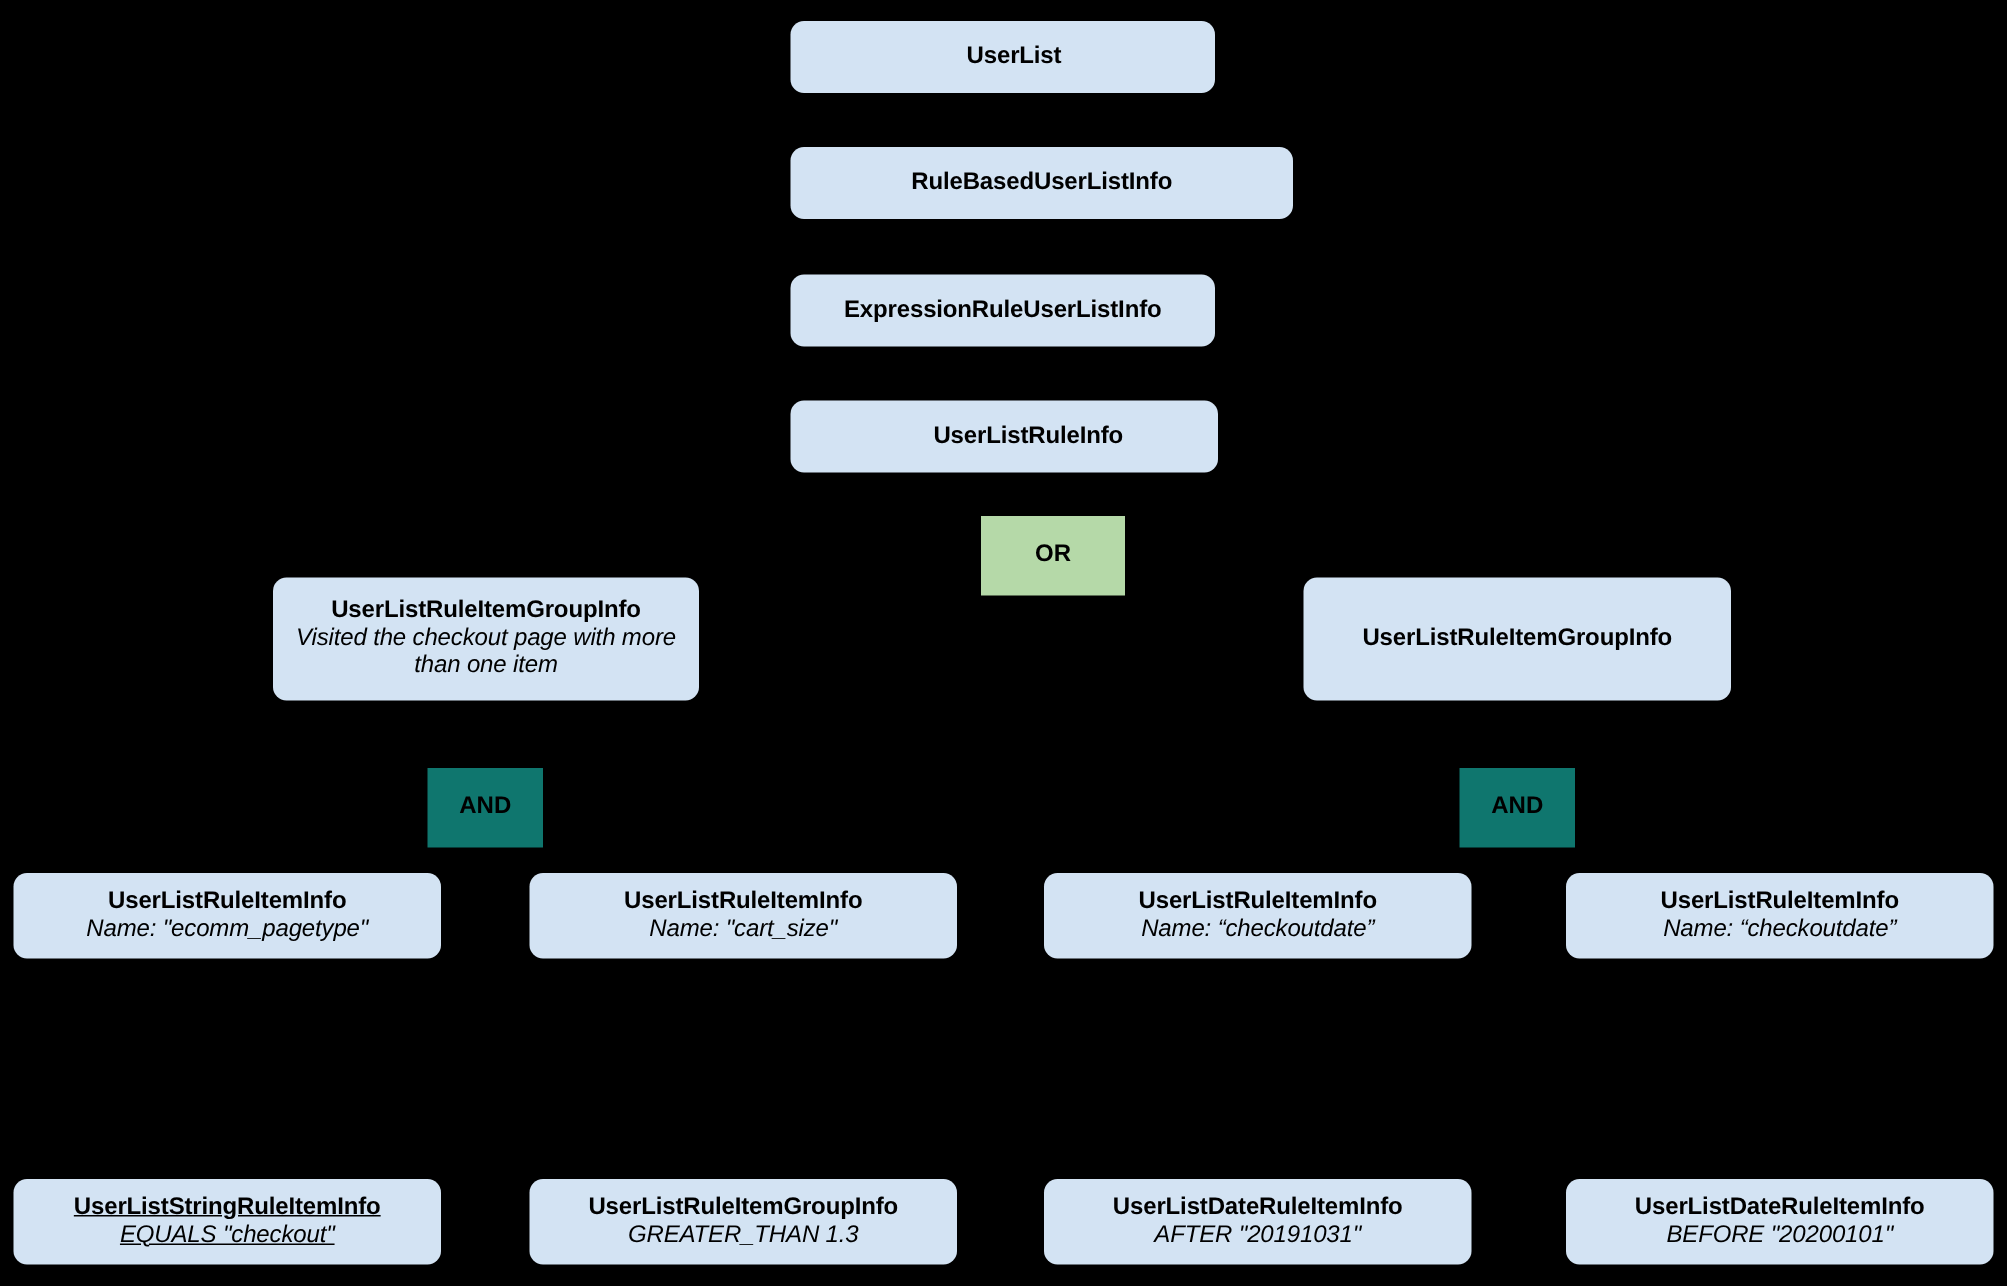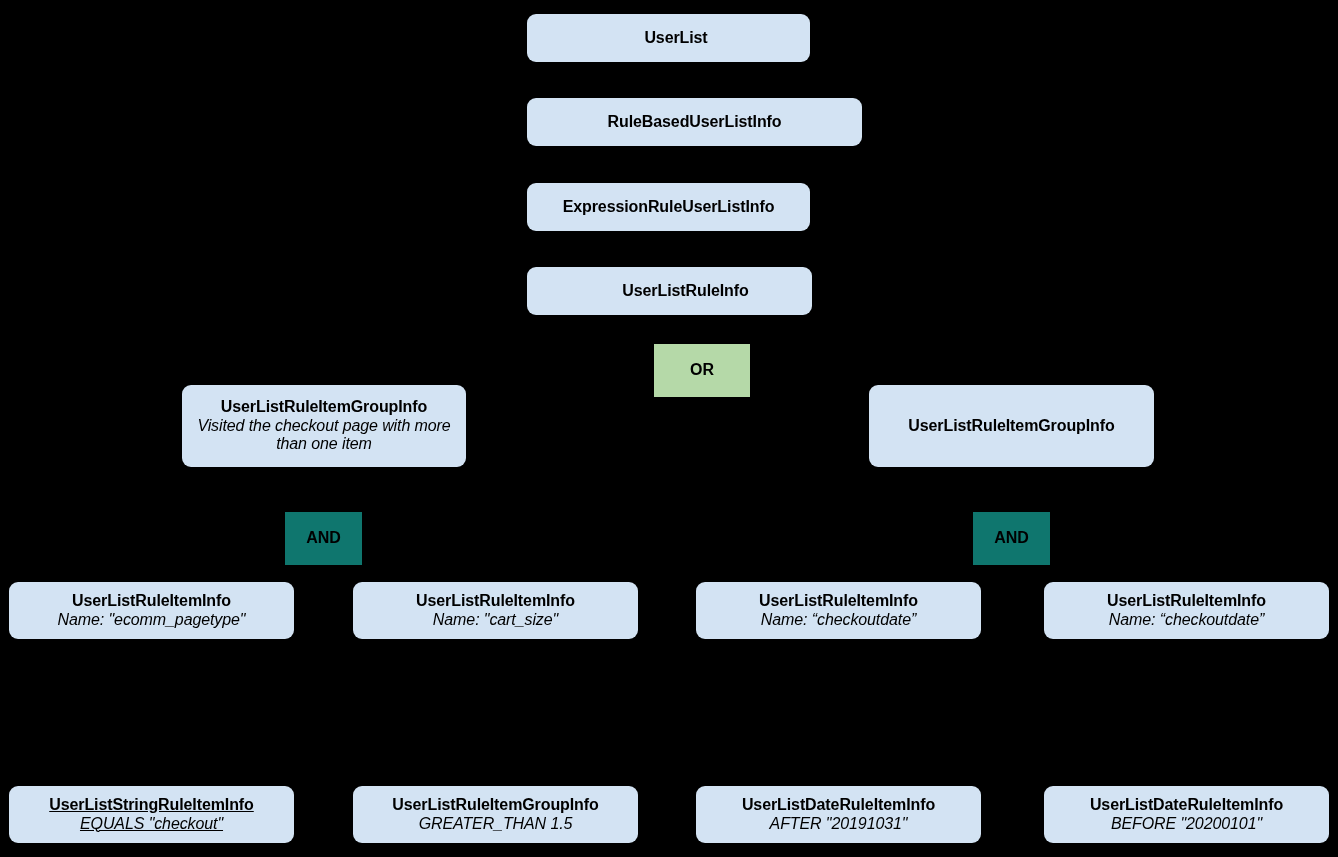--- a/index.html
+++ b/index.html
@@ -151,21 +151,21 @@
       <div class="node class-node" style="left: 1044px; top: 582px; width: 285px; height: 57px;">
         <div class="node-title">UserListRuleItemInfo</div>
         <div class="node-subtitle">Name: “checkoutdate”</div>
       </div>
       <div class="node class-node" style="left: 9px; top: 786px; width: 285px; height: 57px; text-decoration: underline;">
         <div class="node-title">UserListStringRuleItemInfo</div>
         <div class="node-subtitle">EQUALS "checkout"</div>
       </div>
       <div class="node class-node" style="left: 353px; top: 786px; width: 285px; height: 57px;">
         <div class="node-title">UserListRuleItemGroupInfo</div>
-        <div class="node-subtitle">GREATER_THAN 1.5</div>
+        <div class="node-subtitle">GREATER_THAN 1.3</div>
       </div>
       <div class="node class-node" style="left: 696px; top: 786px; width: 285px; height: 57px;">
         <div class="node-title">UserListDateRuleItemInfo</div>
         <div class="node-subtitle">AFTER "20191031"</div>
       </div>
       <div class="node class-node" style="left: 1044px; top: 786px; width: 285px; height: 57px;">
         <div class="node-title">UserListDateRuleItemInfo</div>
         <div class="node-subtitle">BEFORE "20200101"</div>
       </div>
     </div>

